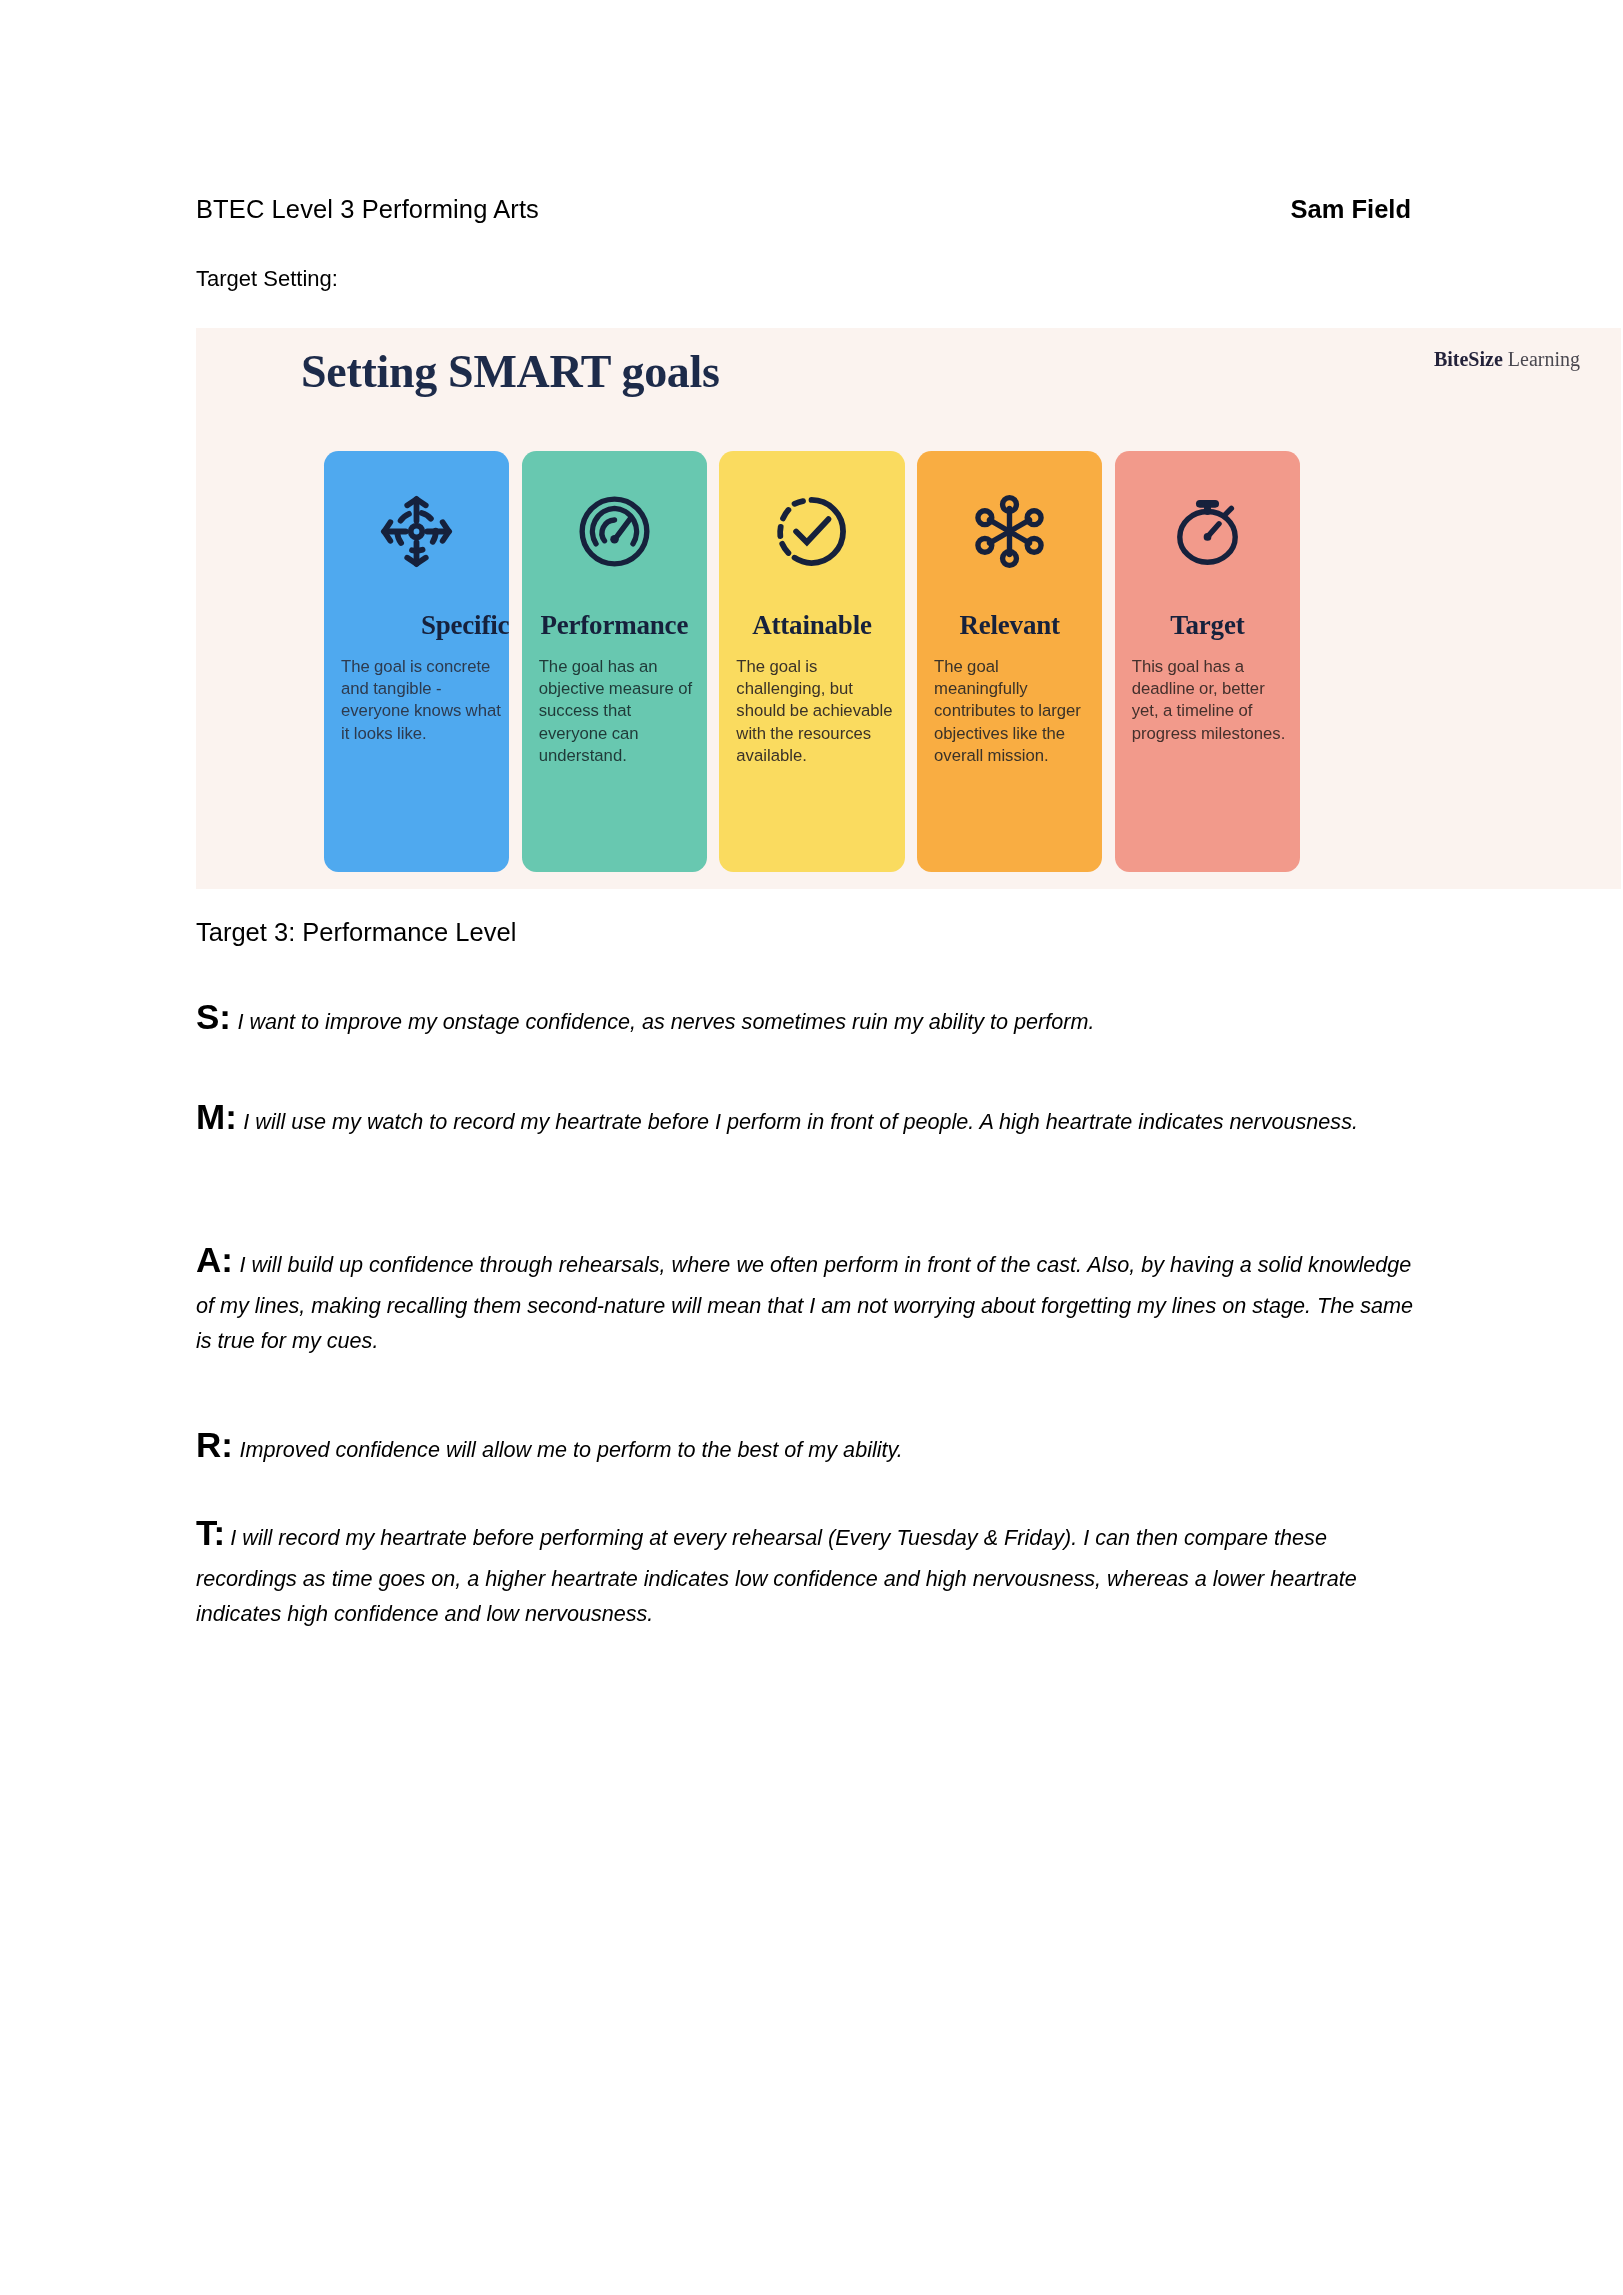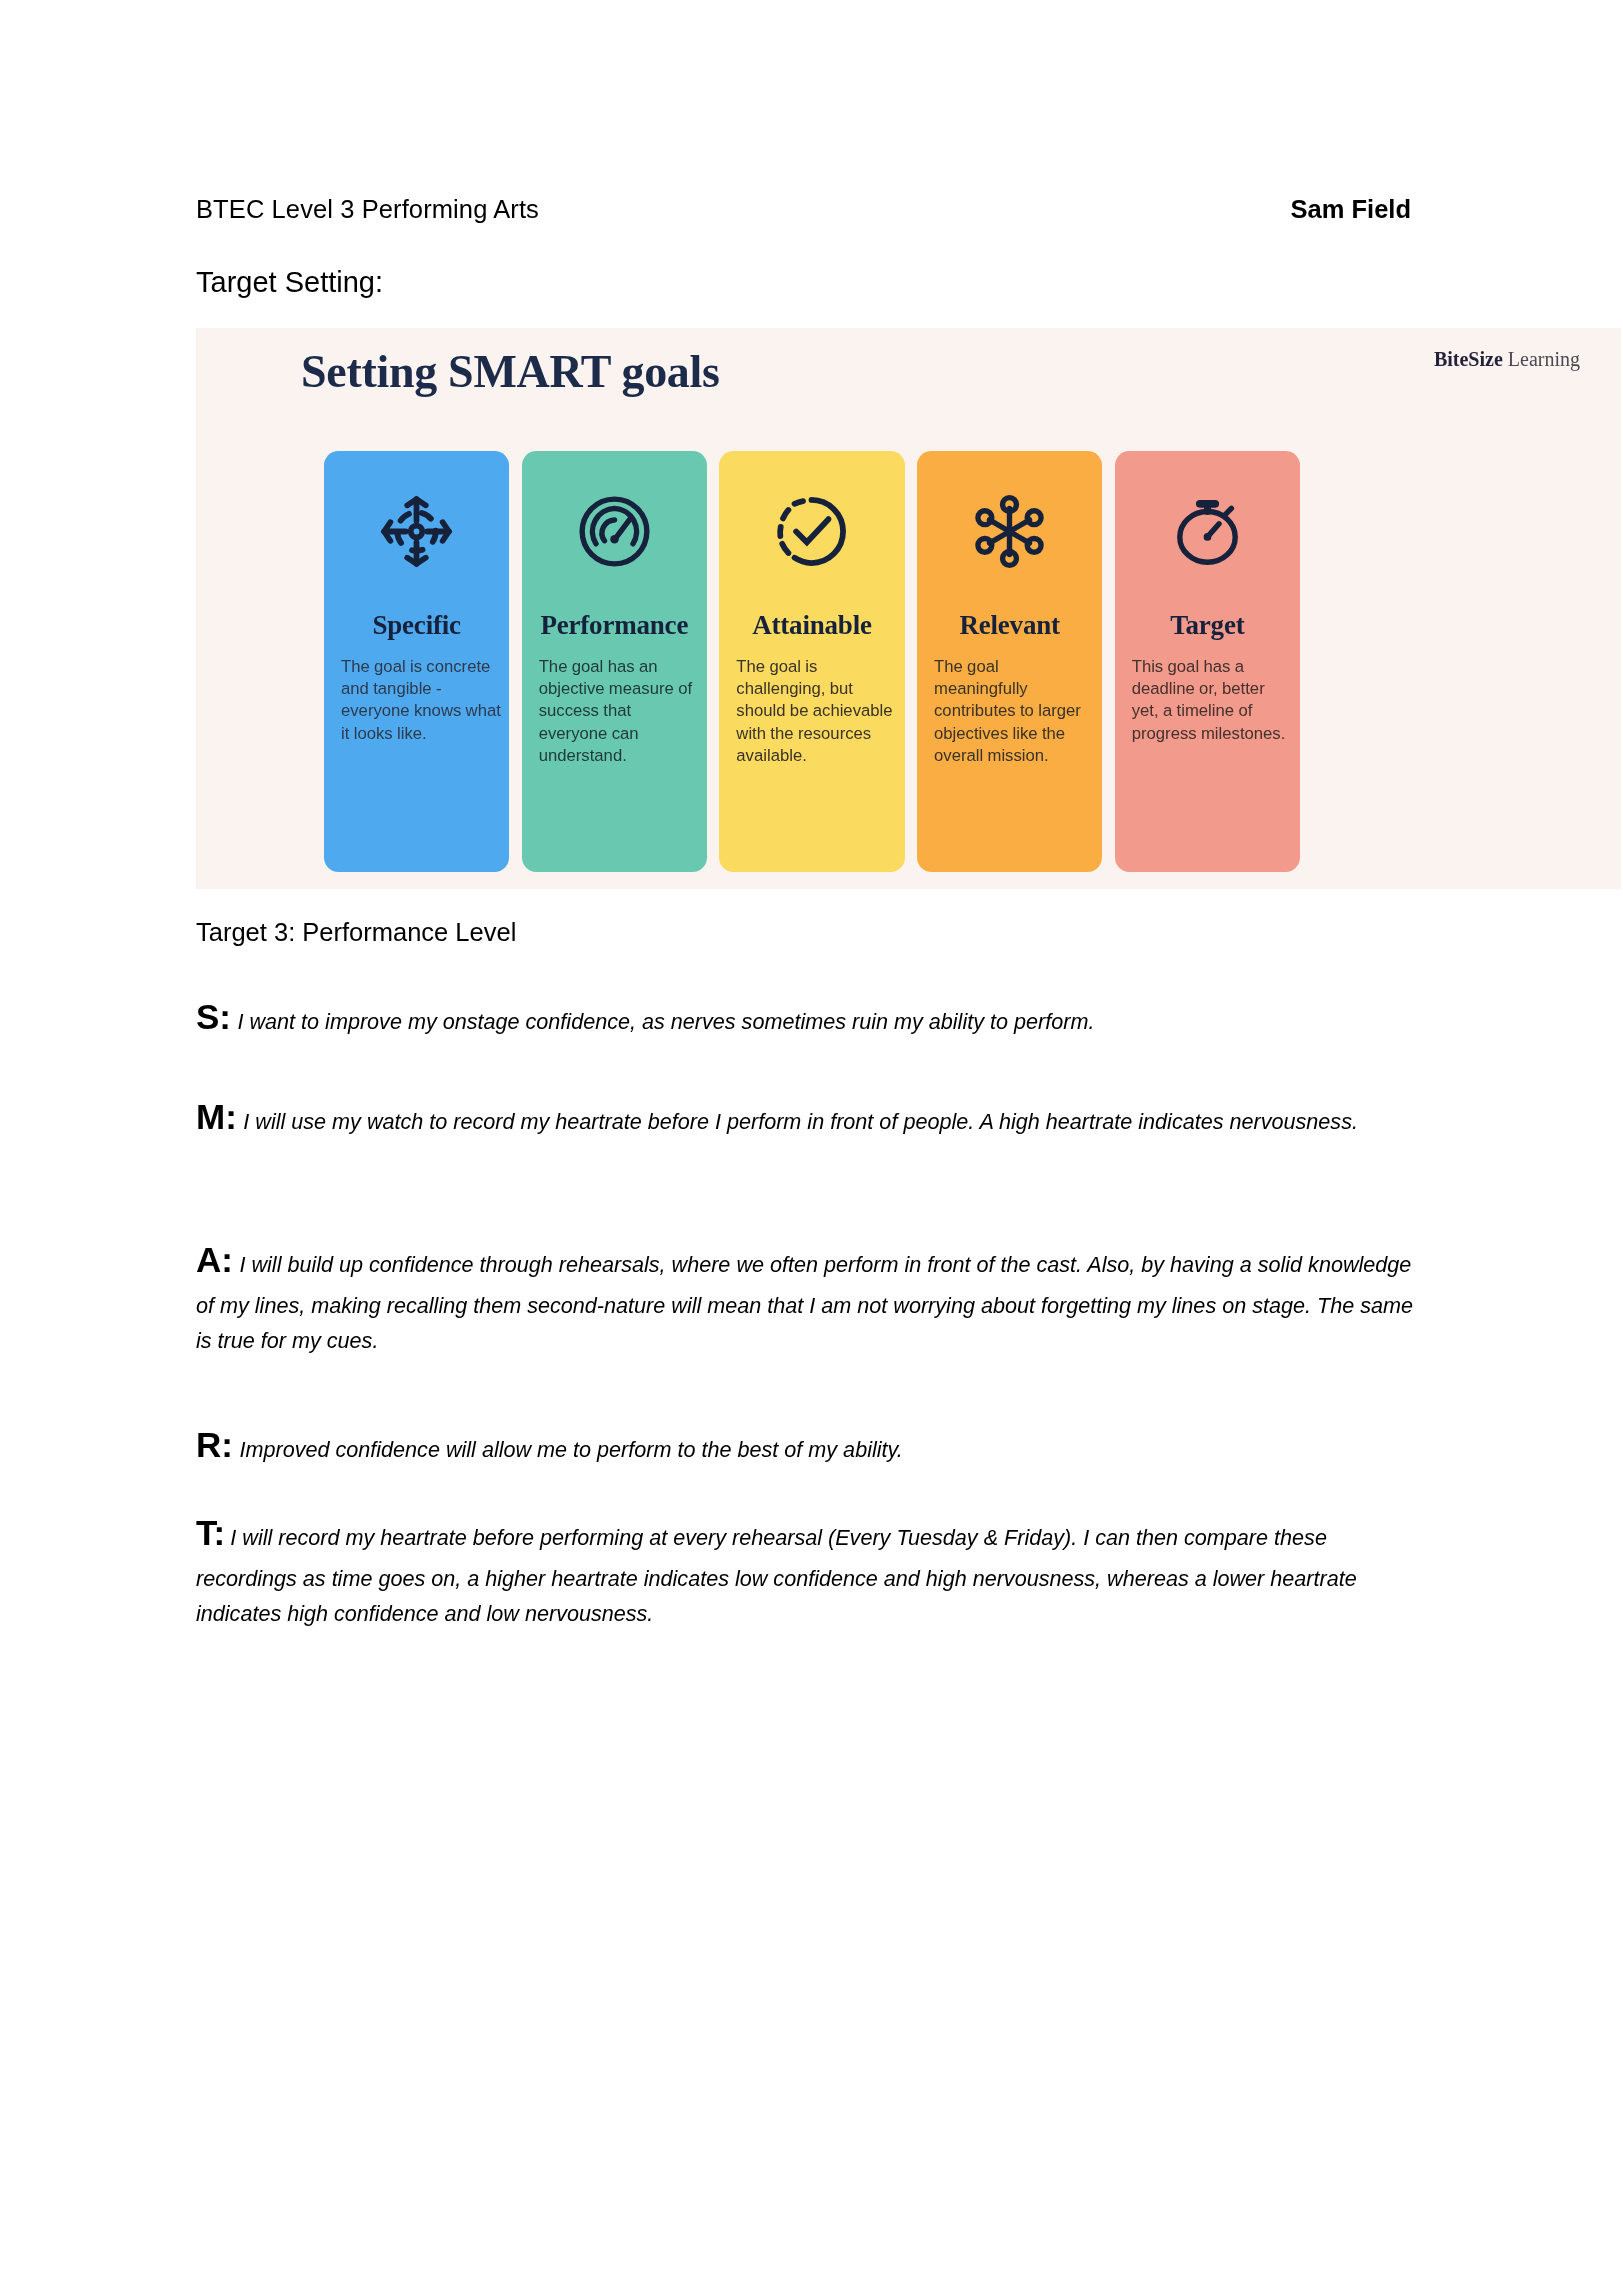--- a/index.html
+++ b/index.html
@@ -45,21 +45,21 @@
     font-size: 25.5px;
     font-weight: 700;
     color: #000;
     white-space: nowrap;
   }
 
   .doc-subhead {
     position: absolute;
     left: 196px;
     top: 266px;
-    font-size: 29px;
+    font-size: 22px;
     font-weight: 400;
     color: #000;
     white-space: nowrap;
   }
 
   
   .infographic {
     position: absolute;
     left: 196px;
     top: 328px;
@@ -205,21 +205,21 @@
   <div class="infographic" style="background: rgb(251, 243, 239);">
     <div class="ig-topbar">
       <div class="ig-title">Setting SMART goals</div>
       <div class="ig-brand">
         <b>BiteSize</b><span>&nbsp;</span><span>Learning</span>
       </div>
     </div>
 
     <div class="cards">
 
-      <div class="card" id="card0" style="background: rgb(79, 169, 239);">
+      <div class="card" id="card0" style="background: rgb(79, 169, 239); align-items: flex-end;">
         <div class="card-icon">
           <svg viewBox="0 0 100 100" fill="none" stroke="#16213c" stroke-width="7.5" stroke-linecap="round">
             <circle cx="50" cy="50" r="7.5"></circle>
             <circle cx="50" cy="50" r="25" stroke-dasharray="14 17"></circle>
             <path d="M50 8 L50 36 M50 64 L50 92 M8 50 L36 50 M64 50 L92 50"></path>
             <path d="M38 16 L50 8 L62 16"></path>
             <path d="M38 84 L50 92 L62 84"></path>
             <path d="M16 38 L8 50 L16 62"></path>
             <path d="M84 38 L92 50 L84 62"></path>
           </svg>

